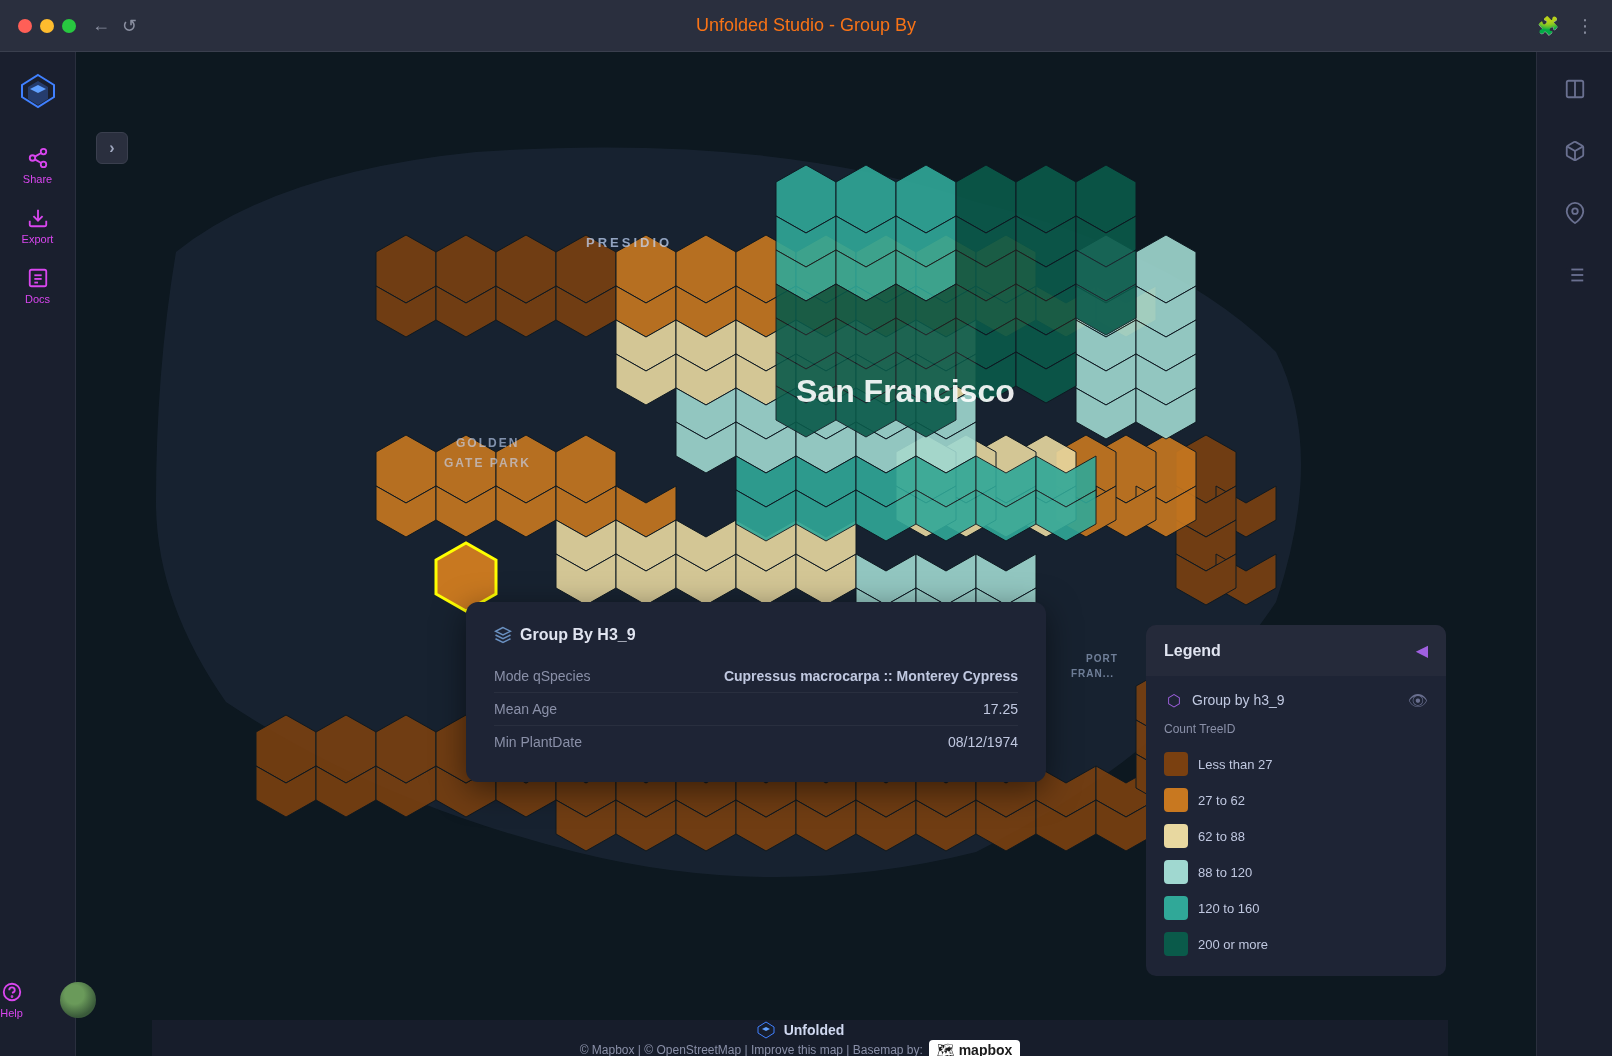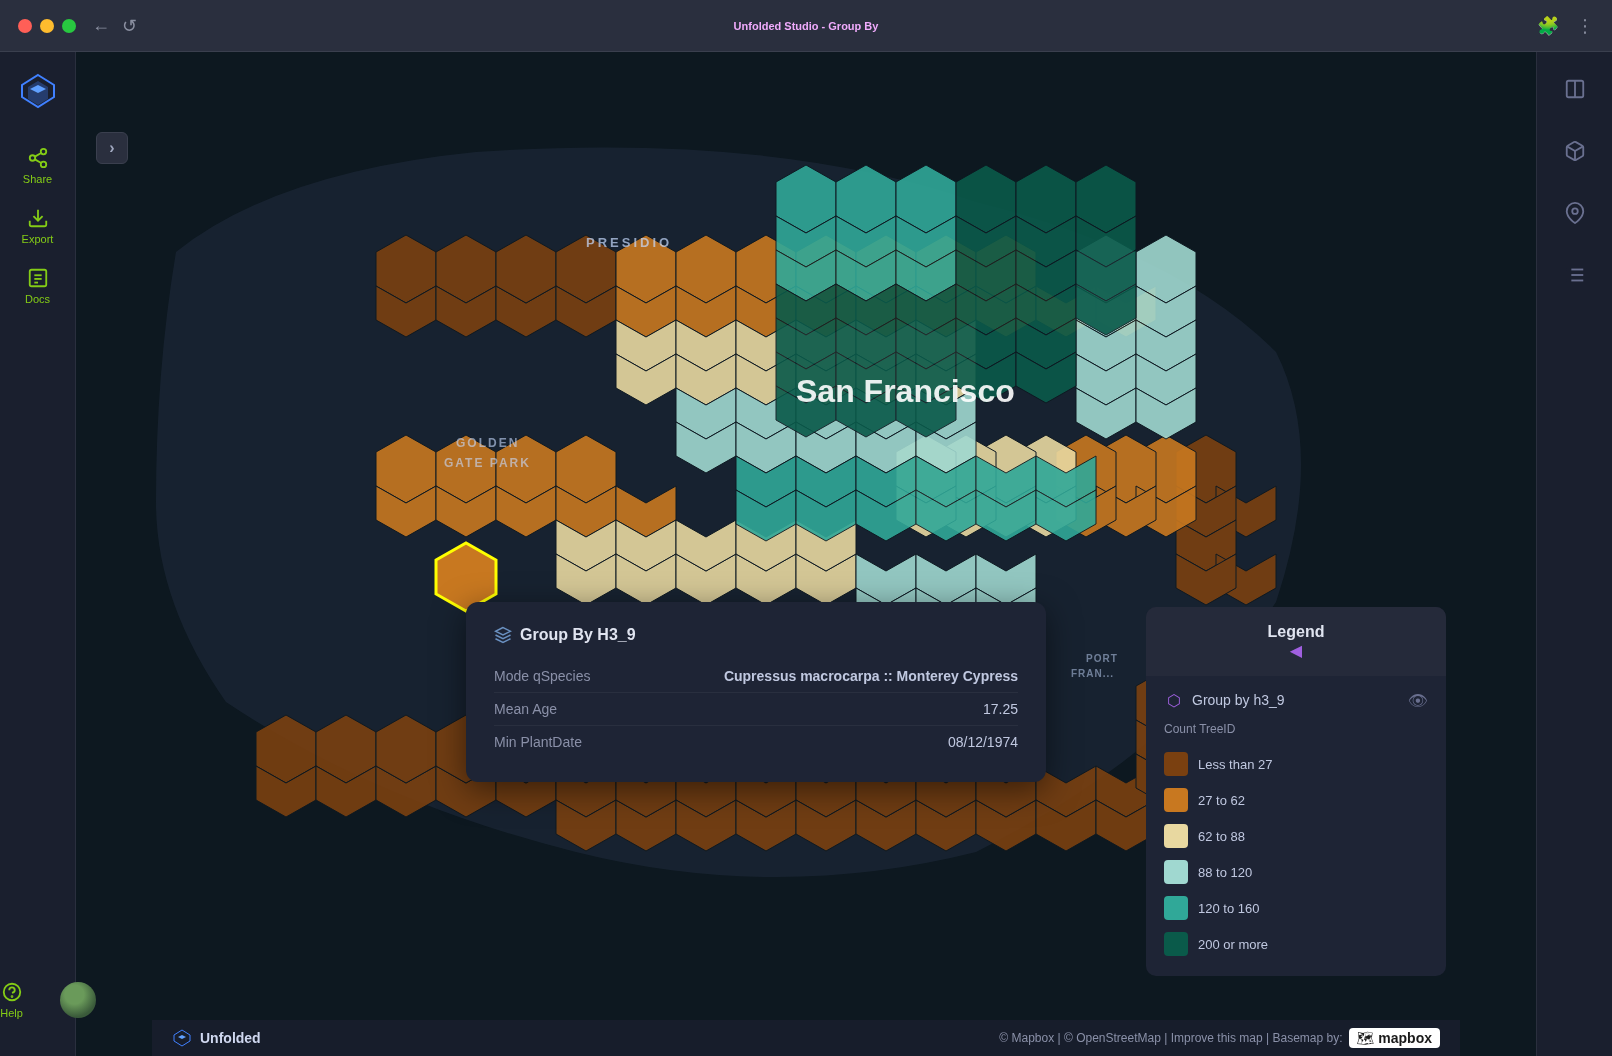--- a/index.html
+++ b/index.html
@@ -20,21 +20,21 @@
     .tl { width: 14px; height: 14px; border-radius: 50%; }
     .tl-red { background: #ff5f57; }
     .tl-yellow { background: #febc2e; }
     .tl-green { background: #28c840; }
     .nav-buttons {
       display: flex; align-items: center; gap: 12px; margin-left: 16px;
     }
     .nav-btn { color: #8a8fa0; font-size: 18px; cursor: pointer; background: none; border: none; }
     .title-center {
       position: absolute; left: 50%; transform: translateX(-50%);
-      color: #f0abfc; font-size: 11px; font-weight: 700;
+      color: #f97316; font-size: 18px; font-weight: 400;
     }
     .titlebar-right {
       margin-left: auto; display: flex; align-items: center; gap: 16px; padding-right: 18px;
     }
     .titlebar-right span { color: #8a8fa0; font-size: 18px; cursor: pointer; }
 
     
     .main-layout {
       display: flex; width: 100%; height: calc(1056px - 52px);
     }
@@ -51,21 +51,21 @@
       margin-bottom: 20px;
     }
     .logo-svg { width: 40px; height: 40px; }
     .sidebar-nav {
       display: flex; flex-direction: column; gap: 4px; width: 100%; align-items: center;
       flex: 1;
     }
     .sidebar-item {
       display: flex; flex-direction: column; align-items: center; justify-content: center;
       width: 64px; height: 56px; border-radius: 8px; cursor: pointer; gap: 4px;
-      color: #84cc16;
+      color: #d946ef;
     }
     .sidebar-item svg { width: 22px; height: 22px; }
     .sidebar-item-label { font-size: 11px; }
     .sidebar-bottom {
       display: flex; flex-direction: row; align-items: center; gap: 16px; padding-bottom: 12px;
     }
     .avatar {
       width: 36px; height: 36px; border-radius: 50%; overflow: hidden;
       background: #3a5a3a;
     }
@@ -130,21 +130,21 @@
 
     
     .legend-panel {
       position: absolute; right: 90px; bottom: 80px;
       width: 300px; background: #1e2435;
       border-radius: 10px; z-index: 20;
       overflow: hidden;
     }
     .legend-header {
       display: flex; align-items: center; justify-content: space-between;
-      padding: 16px 18px; background: #252a3a; flex-direction: column;
+      padding: 16px 18px; background: #252a3a;
     }
     .legend-title { color: #e0e4f0; font-size: 16px; font-weight: 600; }
     .legend-pin { color: #a060e0; font-size: 16px; }
     .legend-body { padding: 14px 18px; }
     .legend-layer-row {
       display: flex; align-items: center; justify-content: space-between;
       margin-bottom: 12px;
     }
     .legend-layer-left { display: flex; align-items: center; gap: 8px; }
     .legend-layer-icon {
@@ -156,24 +156,25 @@
     .legend-item {
       display: flex; align-items: center; gap: 10px; padding: 6px 0;
     }
     .legend-swatch {
       width: 24px; height: 24px; border-radius: 4px; flex-shrink: 0;
     }
     .legend-item-label { color: #c0c8e0; font-size: 13px; }
 
     
     .bottom-bar {
-      position: absolute; bottom: 0; left: 76px; right: 76px;
+      position: absolute; bottom: 0; left: 76px; right: 88px;
       height: 36px; background: rgba(26,31,46,0.85);
       display: flex; align-items: center; justify-content: space-between;
       padding: 0 20px;
+      flex-direction: column;
     }
     .bottom-left { display: flex; align-items: center; gap: 8px; }
     .bottom-brand-text { color: #d0d8f0; font-size: 14px; font-weight: 600; }
     .bottom-right { display: flex; align-items: center; gap: 6px; }
     .bottom-right-text { color: #8a90a8; font-size: 12px; }
     .mapbox-logo {
       display: flex; align-items: center; gap: 4px;
       background: #fff; border-radius: 4px; padding: 2px 8px;
     }
     .mapbox-logo-text { color: #1a1a1a; font-size: 14px; font-weight: 700; }

